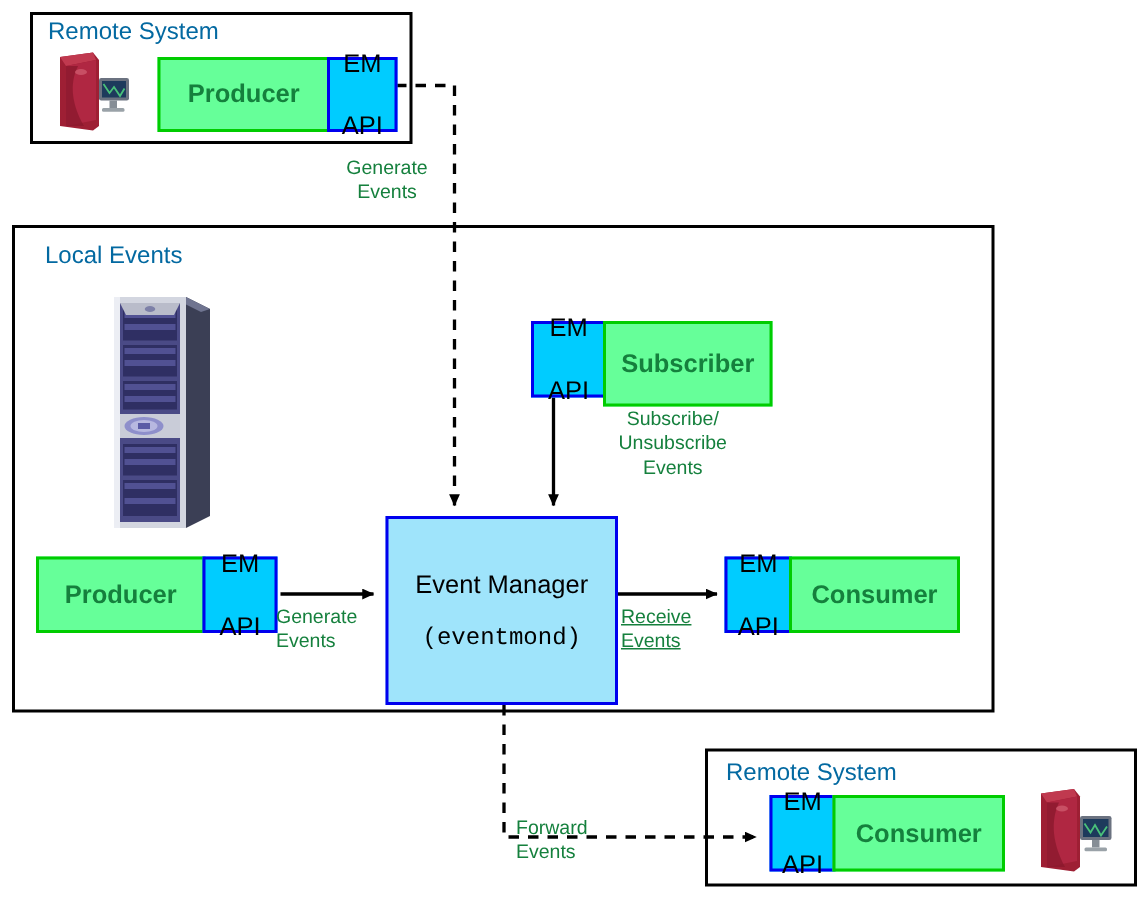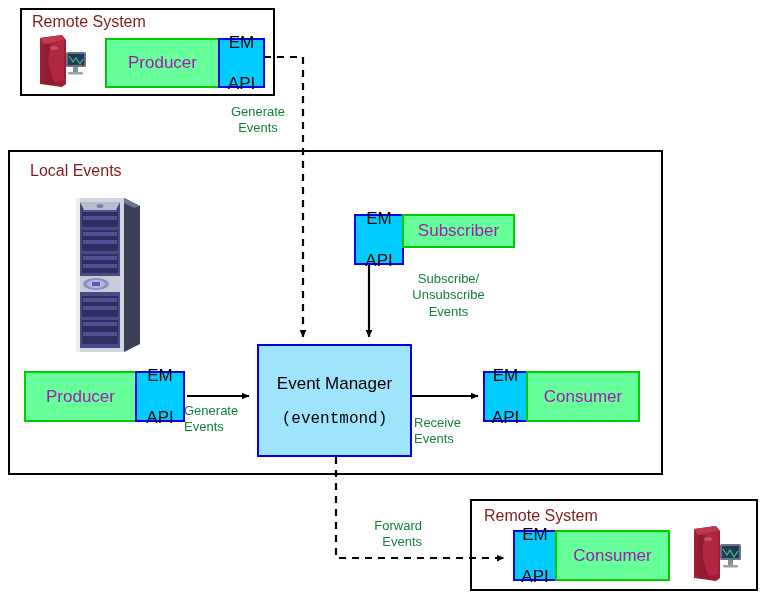--- a/index.html
+++ b/index.html
@@ -17,34 +17,35 @@
   }
   .sysbox {
     position: absolute;
     border: 2px solid #000000;
     background: transparent;
     box-sizing: border-box;
   }
   .sysbox-title {
     position: absolute;
     font-size: 16px;
-    color: #7f1d1d;
+    color: #0369a1;
     white-space: nowrap;
     letter-spacing: 0px;
   }
   .greenbox {
     position: absolute;
     background: #66ff99;
     border: 2px solid #00cc00;
     box-sizing: border-box;
     display: flex;
     align-items: center;
     justify-content: center;
     font-size: 17px;
-    color: #a21caf;
+    color: #15803d;
+    font-weight: bold;
   }
   .apibox {
     position: absolute;
     background: #00ccff;
     border: 2px solid #0000ee;
     box-sizing: border-box;
     display: flex;
     flex-direction: column;
     align-items: center;
     justify-content: center;
@@ -173,49 +174,49 @@
         <ellipse cx="38" cy="14" rx="3.5" ry="2" fill="#7d80a8"></ellipse>
         <path d="M14,6 L18,6 L18,160 L14,160 Z" fill="#eceef4"></path>
       </g>
     </svg>
   </div>
 
   <div class="apibox" style="left:354px; top:214px; width:50px; height:51px;">
     <span>EM</span>
     <span>API</span>
   </div>
-  <div class="greenbox" style="left:402px; top:214px; width:113px; height:34px;">Subscriber</div>
+  <div class="greenbox" style="left:402px; top:214px; width:113px; height:57px;">Subscriber</div>
 
   <div class="edgelabel" style="left:396px; top:271px; width:105px;">Subscribe/
 Unsubscribe
 Events</div>
 
   <div class="greenbox" style="left:24px; top:371px; width:113px; height:51px;">Producer</div>
   <div class="apibox" style="left:135px; top:371px; width:50px; height:51px;">
     <span>EM</span>
     <span>API</span>
   </div>
   <div class="edgelabel" style="left:184px; top:403px; width:75px; text-align:left;">Generate
 Events</div>
 
-  <div class="embox" style="left:257px; top:344px; width:155px; height:113px;">
+  <div class="embox" style="left:257px; top:344px; width:155px; height:126px;">
     <div class="em-title">Event Manager</div>
     <div class="em-sub">(eventmond)</div>
   </div>
 
-  <div class="edgelabel" style="left:414px; top:415px; width:72px; text-align:left;">Receive
+  <div class="edgelabel" style="left:414px; top:403px; width:72px; text-align:left;text-decoration:underline;">Receive
 Events</div>
 
   <div class="apibox" style="left:483px; top:371px; width:45px; height:51px;">
     <span>EM</span>
     <span>API</span>
   </div>
   <div class="greenbox" style="left:526px; top:371px; width:114px; height:51px;">Consumer</div>
 
-  <div class="edgelabel" style="left:344px; top:518px; width:78px; text-align:right;">Forward
+  <div class="edgelabel" style="left:344px; top:544px; width:78px; text-align:left;">Forward
 Events</div>
 
   <div class="sysbox" style="left:470px; top:499px; width:288px; height:92px;"></div>
   <div class="sysbox-title" style="left:484px; top:507px;">Remote System</div>
 
   <div class="apibox" style="left:513px; top:530px; width:44px; height:51px;">
     <span>EM</span>
     <span>API</span>
   </div>
   <div class="greenbox" style="left:555px; top:530px; width:115px; height:51px;">Consumer</div>

